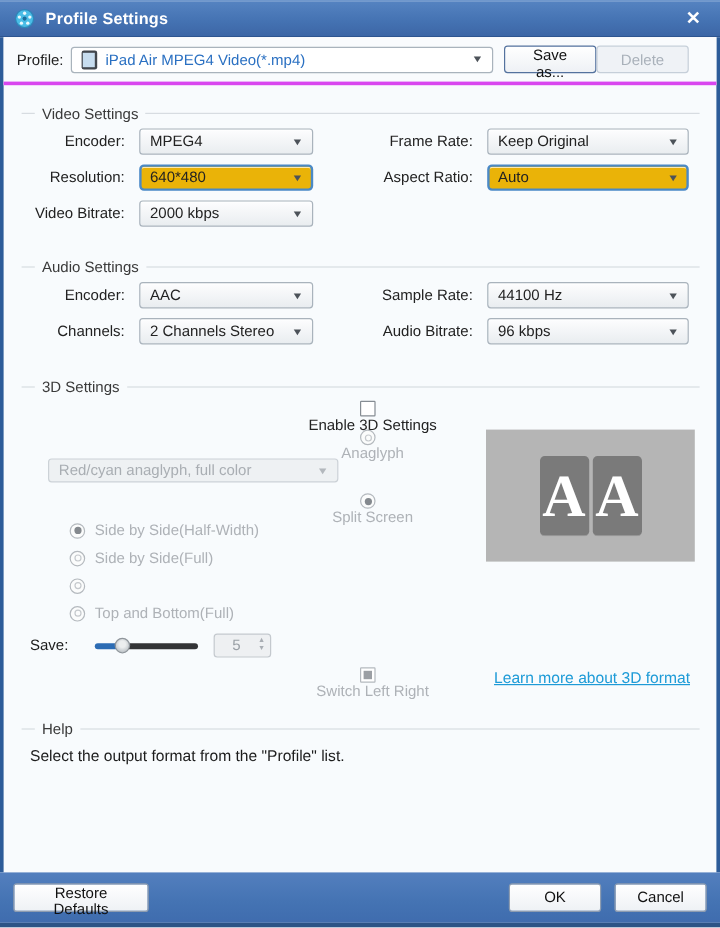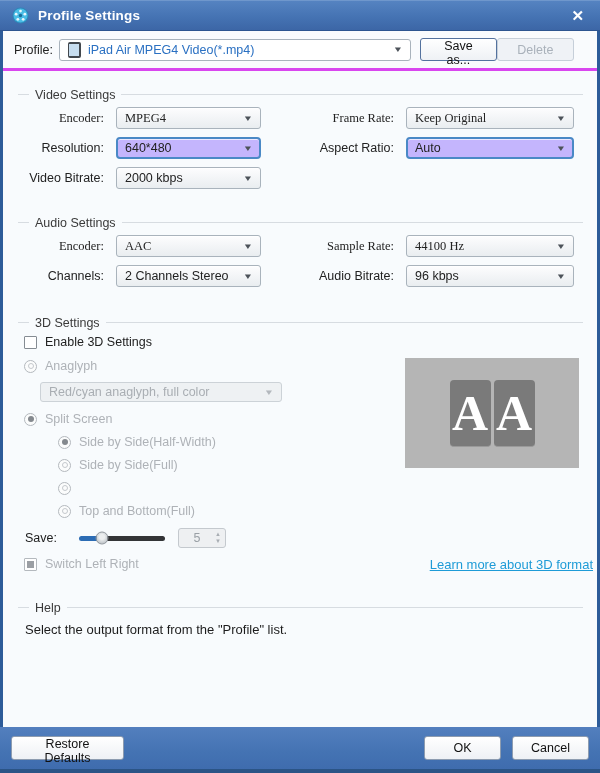--- a/index.html
+++ b/index.html
@@ -20,21 +20,21 @@
 
   
   .profile-bar { height:40px; border-bottom:3px solid #d946ef; background:#f9fbfd;
     display:flex; align-items:center; padding:0 11px; }
   .profile-bar .plabel { margin-right:6px; }
   .combo { height:22px; border:1px solid #a9b3bc; border-radius:3px;
     background:linear-gradient(#fdfdfe,#e9edf0); display:flex; align-items:center;
     padding:0 8px; position:relative; box-shadow:inset 0 1px 0 rgba(255,255,255,.7); }
   .combo .arrow { margin-left:auto; color:#4c5259; font-size:8px; transform:scaleX(1.3); }
   .combo.white { background:#fff; }
-  .combo.hl { background:#c4b5fd; border:2px solid #4a89c6; border-radius:4px; padding:0 7px; }
+  .combo.hl { background:#eab308; border:2px solid #4a89c6; border-radius:4px; padding:0 7px; }
   .combo.disabled { background:#eef1f3; border-color:#ccd2d7; color:#a9aeb3; box-shadow:none; }
   .combo.disabled .arrow { color:#b3b8bd; }
   .profile-combo { width:352px; color:#2a70c2; }
   .ipad-icon { width:13px; height:16px; background:#42474d; border-radius:2px; margin-right:7px; padding:2px 1.5px; flex:0 0 auto; }
   .ipad-icon i { display:block; width:100%; height:100%; background:#c7ddef; }
   .btn { height:23px; border:1px solid #8d9cb0; border-radius:3px; background:linear-gradient(#ffffff,#eef1f5);
     font-family:inherit; font-size:12.5px; color:#111; padding:0 12px; cursor:pointer; }
   .btn.saveas { margin-left:9px; width:77px; border-color:#54729e; }
   .btn.disabled { width:77px; color:#a9b1ba; border-color:#c6cfd9; background:#eff2f6; cursor:default; }
 
@@ -42,25 +42,25 @@
   .content { height:656px; position:relative; overflow:hidden; }
   .legend { display:flex; align-items:center; height:15px; margin:0 14px 0 15px; color:#3a3a3a; }
   .legend::before { content:""; width:11px; height:1px; background:#d7dce1; margin-right:6px; }
   .legend::after  { content:""; flex:1; height:1px; background:#d7dce1; margin-left:6px; }
   .row { display:flex; align-items:center; height:22px; }
   .ll { margin-left:11px; width:96px; text-align:right; padding-right:6px; }
   .lc { margin-left:6px; width:145px; }
   .rl { width:139px; text-align:right; padding-right:6px; }
   .rc { margin-left:6px; width:168px; }
 
-  .mt16{margin-top:16px;} .mt5{margin-top:5px;font-family:Liberation Serif, serif;} .mt8{margin-top:8px;} .mt26{margin-top:26px;}
+  .mt16{margin-top:16px;} .mt5{margin-top:5px;} .mt8{margin-top:8px;} .mt26{margin-top:26px;}
   .mt28{margin-top:28px;} .mt4{margin-top:4px;} .mt9{margin-top:9px;} .mt7{margin-top:7px;}
 
   .ctl-row { display:flex; align-items:center; height:16px; }
-  .ml21 { margin-left:21px; } .ml55 { margin-left:55px; }
+  .ml21 { margin-left:21px;flex-direction:column; } .ml55 { margin-left:55px; }
   .checkbox { width:13px; height:13px; border:1px solid #858c93; background:#fff; border-radius:1px; margin-right:8px; flex:0 0 auto; }
   .checkbox.dis { border-color:#b4b9be; display:flex; align-items:center; justify-content:center; }
   .checkbox.dis i { width:7px; height:7px; background:#9b9fa4; display:block; }
   .radio { width:13px; height:13px; border:1px solid #b4b9be; border-radius:50%; background:#fbfcfc;
     margin-right:8px; flex:0 0 auto; display:flex; align-items:center; justify-content:center; }
   .radio.sel i { width:6px; height:6px; border-radius:50%; background:#84898e; display:block; }
   .radio.unsel i { width:6px; height:6px; border-radius:50%; border:1px solid #c5c9cd; display:block; }
   .gray { color:#aeb2b7; }
   .ana-combo { margin-left:37px; width:242px; height:20px; }
 
@@ -75,21 +75,21 @@
     background:#eef0f2; display:flex; align-items:center; color:#9aa0a6; }
   .spinner .num { flex:1; text-align:center; }
   .spinner .arrows { display:flex; flex-direction:column; justify-content:center; padding-right:4px; font-size:6px; color:#a8adb3; line-height:1.1; }
 
   .preview { position:absolute; left:402px; top:287px; width:174px; height:110px; background:#b5b5b5;
     display:flex; align-items:center; justify-content:center; gap:3px; }
   .tile { width:41px; height:67px; background:#7a7a7a; border-radius:4px; border-bottom:1px solid #9a9a9a;
     display:flex; align-items:center; justify-content:center;
     color:#fff; font-family:"Liberation Serif", serif; font-weight:bold; font-size:50px; line-height:1; }
 
-  .link { position:absolute; right:4px; top:486px; color:#1e9bd7; text-decoration:underline; cursor:pointer; font-size:13px;text-align:center; }
+  .link { position:absolute; right:22px; top:486px; color:#1e9bd7; text-decoration:underline; cursor:pointer; font-size:13px;text-align:center; }
 
   .help-text { margin-left:22px; margin-top:7px; font-size:13px; color:#1c1c1c; }
 
   
   .footer { height:46px; background:linear-gradient(#537fbe,#4473b3 60%,#3f6cae);
     border-bottom:4px solid #2b5486; display:flex; align-items:center; padding:0 11px; }
   .footer .btn { height:24px; }
   .btn.restore { width:113px; }
   .btn.ok { margin-left:auto; width:77px; }
   .btn.cancel { margin-left:11px; width:77px; }

